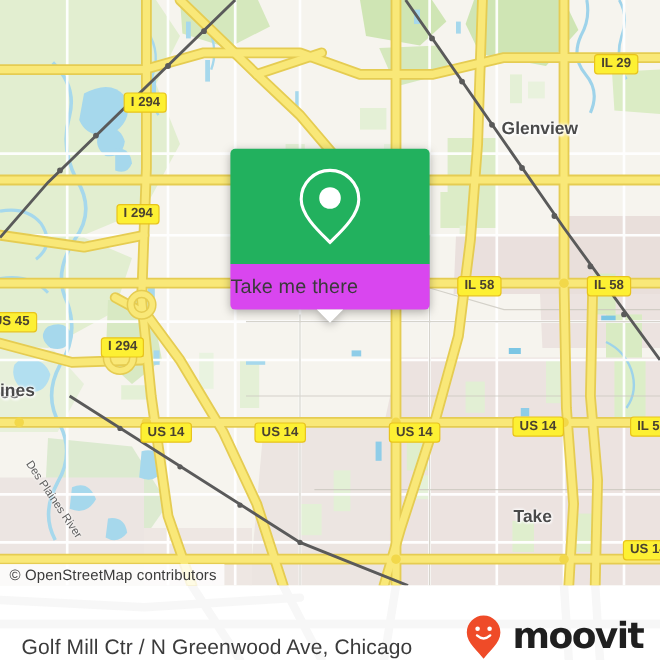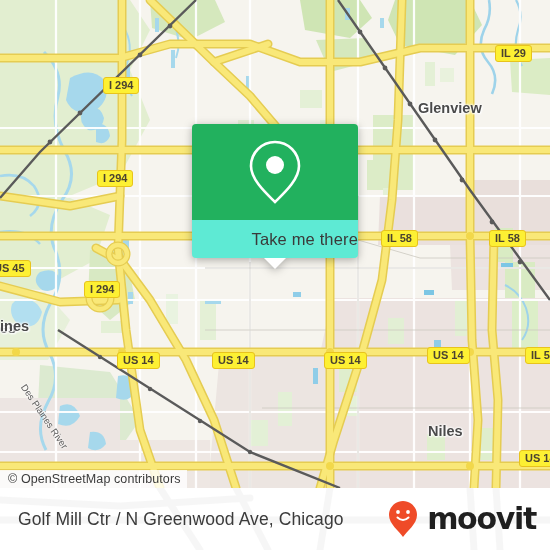--- a/index.html
+++ b/index.html
@@ -49,22 +49,22 @@
   .callout{
     position:absolute;left:192px;top:124px;width:166px;z-index:20;
     border-radius:4px;overflow:visible;
     filter:drop-shadow(0 2px 4px rgba(0,0,0,.30));
   }
   .callout-top{
     background:#22b15e;height:96px;border-radius:4px 4px 0 0;
     display:flex;align-items:center;justify-content:center;
   }
   .callout-bot{
-    background:#5eead4;height:38px;border-radius:0 0 4px 4px;
-    display:flex;align-items:center;justify-content:flex-end;
+    background:#d946ef;height:38px;border-radius:0 0 4px 4px;
+    display:flex;align-items:center;justify-content:flex-start;
     position:relative;
   }
   .callout-label{
     font-size:16.5px;color:#3a3a3a;letter-spacing:.15px;
   }
   .tail{
     position:absolute;left:50%;bottom:-11px;margin-left:-11px;
     width:0;height:0;border-left:11px solid transparent;
     border-right:11px solid transparent;border-top:11px solid #ffffff;
   }
@@ -72,21 +72,21 @@
   
   .footer{
     position:absolute;left:0;top:488px;width:550px;height:62px;
     background:#ffffff;overflow:hidden;z-index:40;
   }
   .footer-watermark{
     position:absolute;left:0;top:-488px;width:550px;height:550px;
     opacity:.12;pointer-events:none;
   }
   .footer-row{
-    position:relative;z-index:2;display:flex;align-items:center;
+    position:relative;z-index:2;display:flex;align-items:flex-end;
     height:62px;padding:0 14px 0 18px;box-sizing:border-box;
     justify-content:space-between;
   }
   .footer-title{font-size:17.5px;color:#3b3b3b;white-space:nowrap;letter-spacing:.1px;}
   .brand{display:flex;align-items:center;gap:9px;}
   .brand-word{
     font-size:30px;font-weight:bold;color:#1f1f1f;letter-spacing:-1.3px;
     font-family:"DejaVu Sans","Liberation Sans",sans-serif;line-height:30px;
   }
 </style>
@@ -291,21 +291,21 @@
           <circle cx="520" cy="262" r="2.4"></circle>
           <circle cx="100" cy="357" r="2.2"></circle>
             <circle cx="150" cy="389" r="2.2"></circle>
           <circle cx="200" cy="421" r="2.2"></circle>
             <circle cx="250" cy="452" r="2.2"></circle>
         </g>
       </g>
     </svg>
 
     <div class="city" style="left:418px;top:100px;">Glenview</div>
-    <div class="city" style="left:428px;top:423px;">Niles</div>
+    <div class="city" style="left:428px;top:423px;">Take</div>
     <div class="city" style="left:0px;top:320px;">es</div>
     <div class="city" style="left:0px;top:318px;">ines</div>
 
     <div class="riverlbl" style="left:28px;top:382px;transform:rotate(56deg);">Des Plaines River</div>
 
     <div class="shield" style="left:495px;top:45px;">IL 29</div>
     <div class="shield" style="left:103px;top:77px;">I 294</div>
     <div class="shield" style="left:97px;top:170px;">I 294</div>
     <div class="shield" style="left:-12px;top:260px;">US 45</div>
     <div class="shield" style="left:84px;top:281px;">I 294</div>

